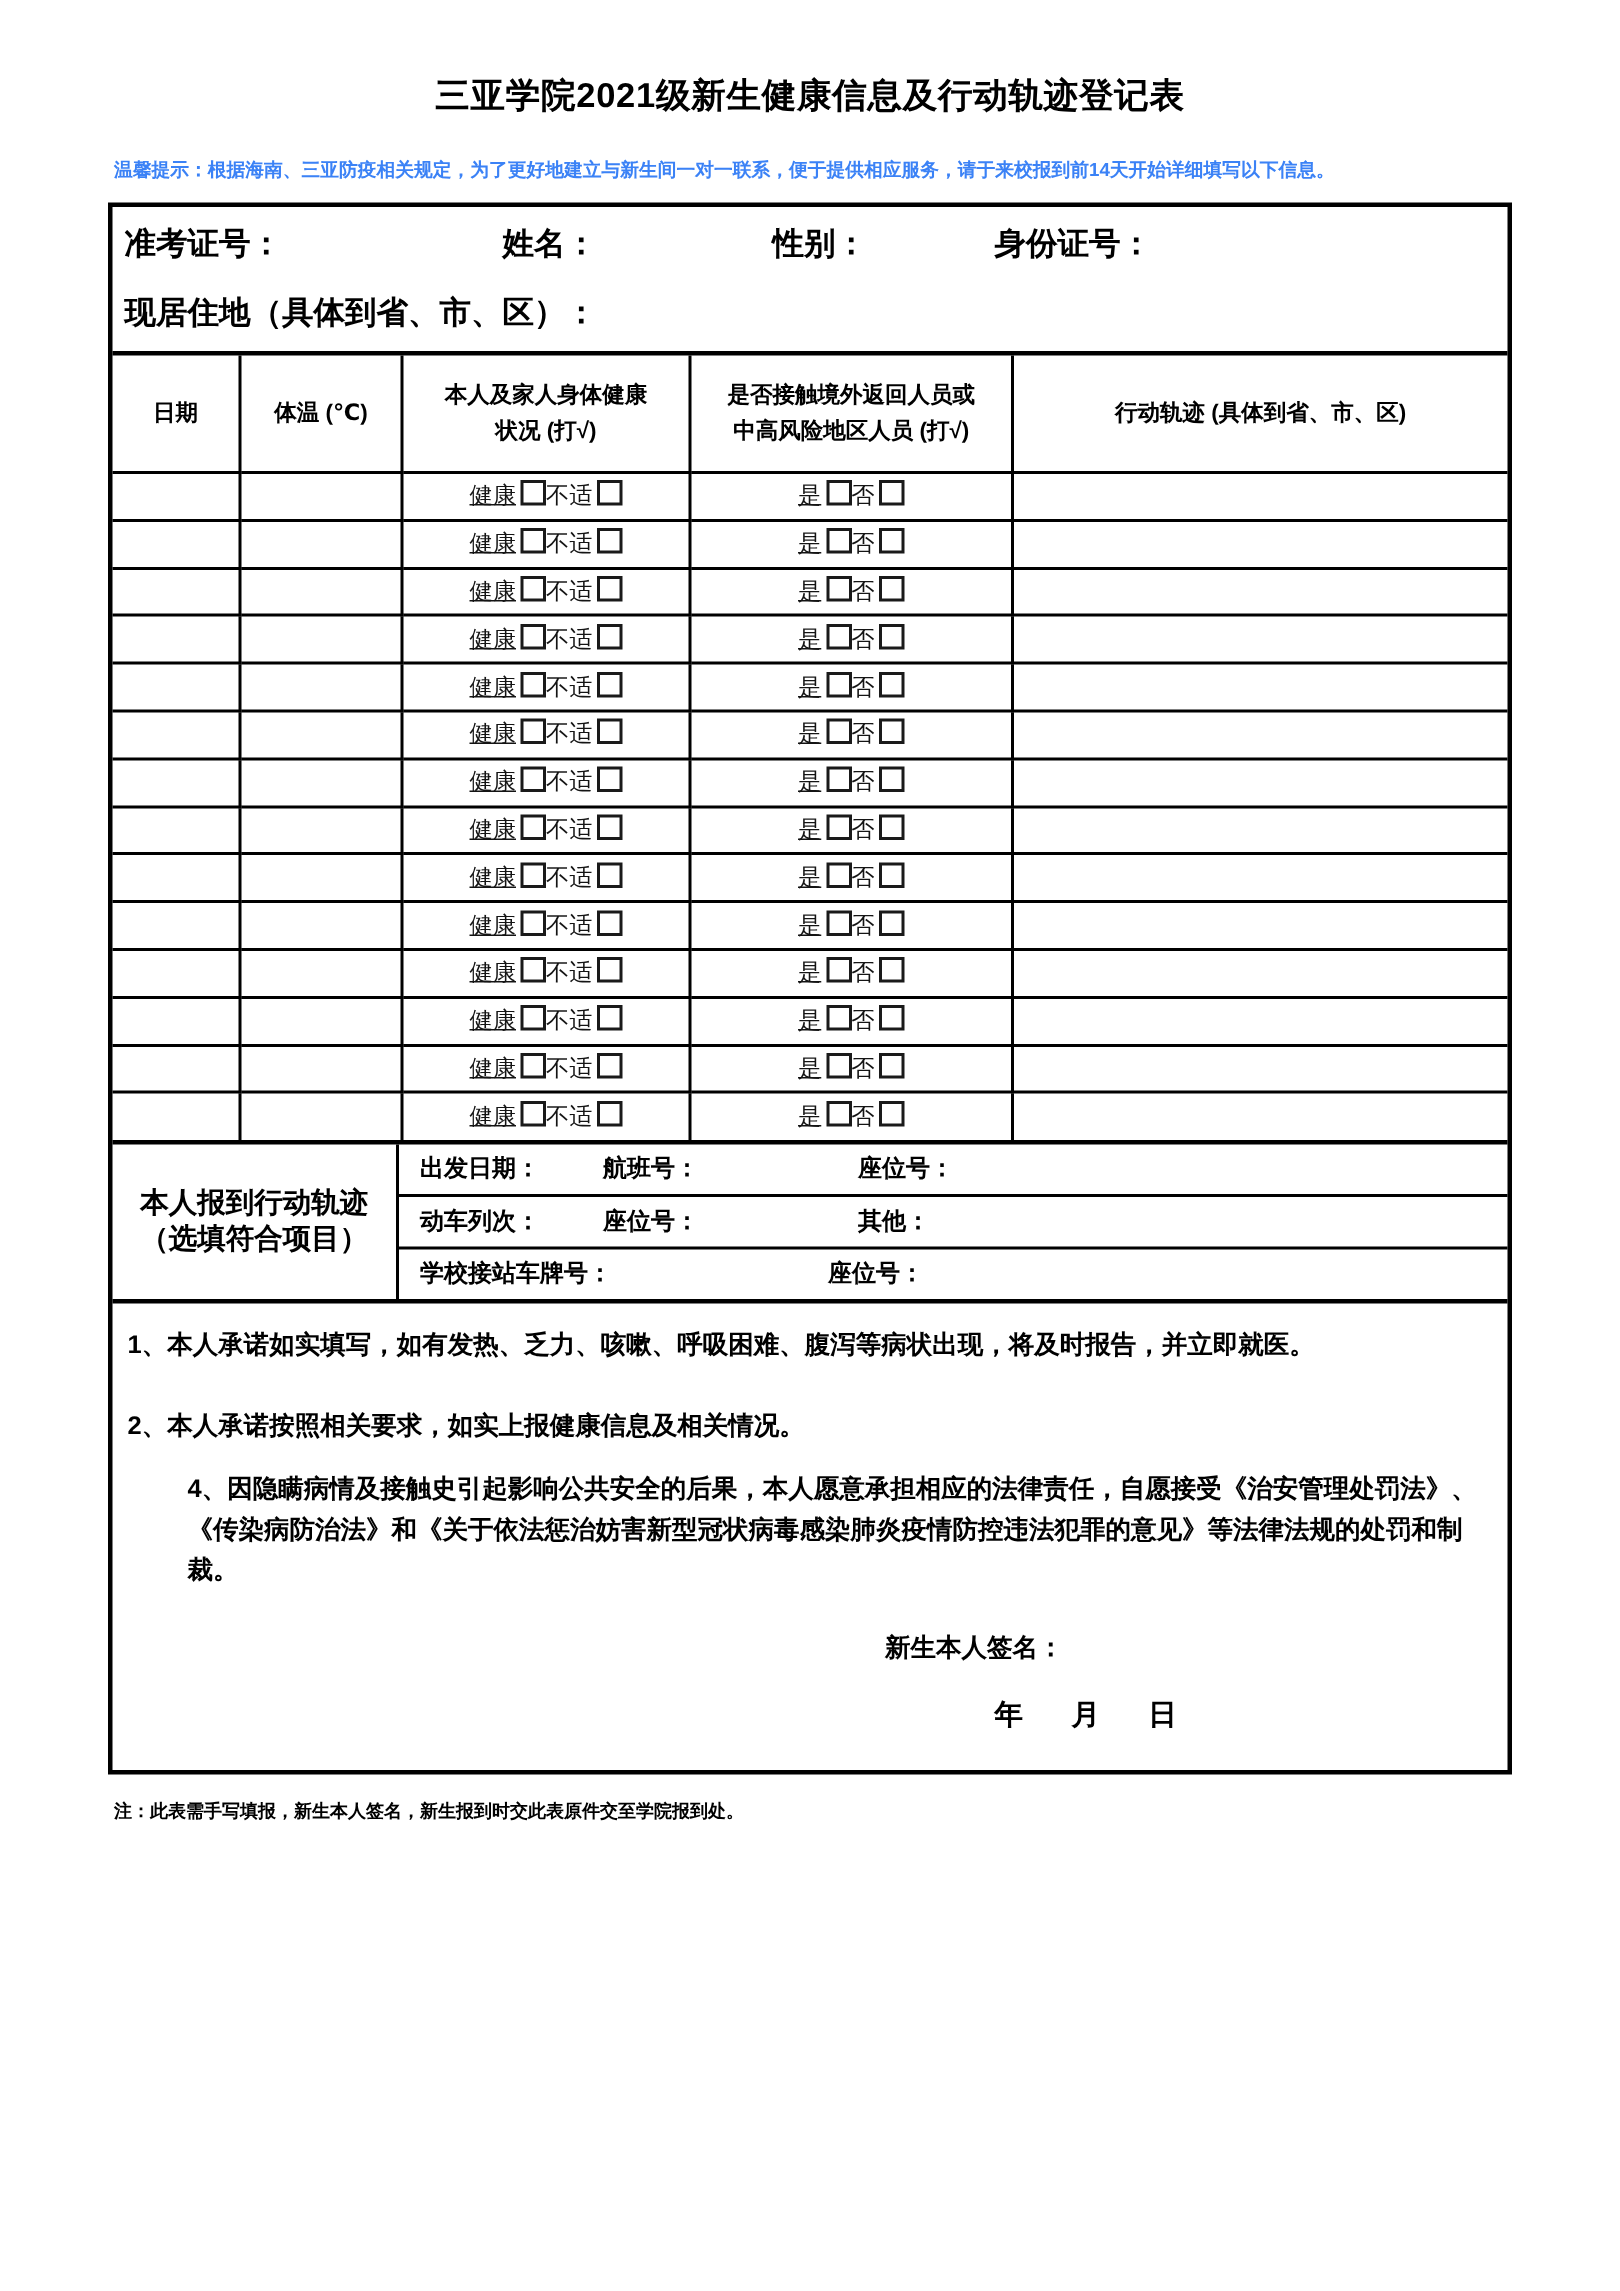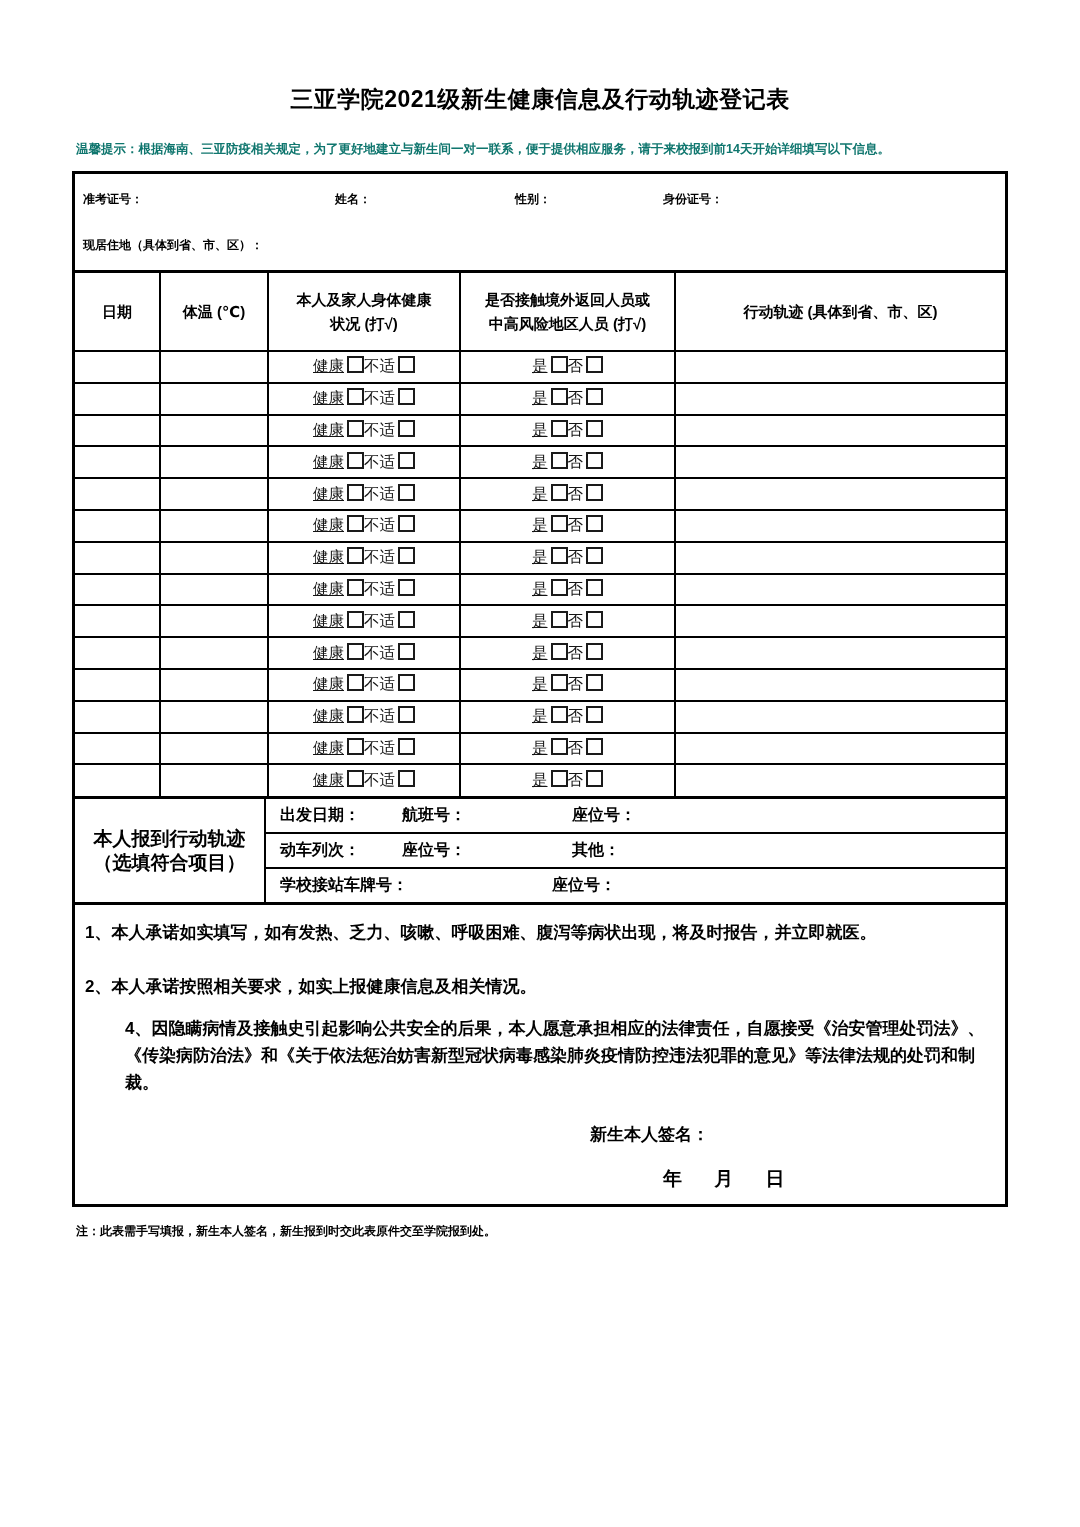--- a/index.html
+++ b/index.html
@@ -5,40 +5,40 @@
   html,body{margin:0;padding:0;background:#ffffff;}
   .page{
     position:relative;
     width:1080px;height:1527px;
     background:#ffffff;
     font-family:"Liberation Sans","DejaVu Sans",sans-serif;
     color:#000;
     overflow:hidden;
   }
   .title{
-    margin:0;padding-top:84px;
+    margin:0;padding-top:48px;
     text-align:center;
     font-size:23px;font-weight:bold;
     letter-spacing:0.5px;
   }
   .notice{
     margin:26px 72px 14px 76px;
     font-size:12.5px;font-weight:bold;
     line-height:16px;
   }
   .form-box{
     margin:0 72px;
     border:3px solid #000;
   }
   
   .info{border-bottom:3px solid #000;padding:2px 0;}
   .info-row{
     height:46px;line-height:46px;
     padding-left:8px;
-    font-size:12px;font-weight:bold;
+    font-size:21px;font-weight:bold;
     white-space:nowrap;
   }
   .info-row .f1{display:inline-block;width:252px;}
   .info-row .f2{display:inline-block;width:180px;}
   .info-row .f3{display:inline-block;width:148px;}
   
   table.grid{
     width:100%;
     border-collapse:collapse;
     border:hidden;
@@ -84,21 +84,21 @@
     padding-left:8px;
     font-size:16px;font-weight:bold;
     white-space:nowrap;
   }
   .rrow .w1{display:inline-block;width:122px;}
   .rrow .w2{display:inline-block;width:170px;}
   .rrow .w3{display:inline-block;width:272px;}
   
   .commit{
     border-top:3px solid #000;
-    padding:14px 10px 12px 10px;
+    padding:14px 10px 24px 10px;
     font-size:17px;font-weight:bold;
   }
   .commit p{margin:0;line-height:27px;}
   .commit p.m2{margin-top:27px;}
   .commit p.m3{margin-top:19px;}
   .commit p.m4{margin-top:15px;margin-left:40px;}
   .sig-line{margin-top:27px;padding-left:505px;font-size:17px;font-weight:bold;}
   .date-line{margin-top:20px;padding-left:578px;font-size:19px;font-weight:bold;}
   .date-line .dpart{margin-right:27px;}
   .date-line .dpart:last-child{margin-right:0;}
@@ -108,21 +108,21 @@
     font-size:12px;font-weight:bold;
   }
 </style>
 </head>
 <body>
 
 <div class="page">
 
   <h1 class="title">三亚学院2021级新生健康信息及行动轨迹登记表</h1>
 
-  <div class="notice" style="color: #0f766e;">温馨提示：根据海南、三亚防疫相关规定，为了更好地建立与新生间一对一联系，便于提供相应服务，请于来校报到前14天开始详细填写以下信息。</div>
+  <div class="notice" style="color: #3b82f6;">温馨提示：根据海南、三亚防疫相关规定，为了更好地建立与新生间一对一联系，便于提供相应服务，请于来校报到前14天开始详细填写以下信息。</div>
 
   <div class="form-box">
 
     <div class="info">
       <div class="info-row">
         <span class="f1">准考证号：</span><span class="f2">姓名：</span><span class="f3">性别：</span><span>身份证号：</span>
       </div>
       <div class="info-row">现居住地（具体到省、市、区）：</div>
     </div>
 

